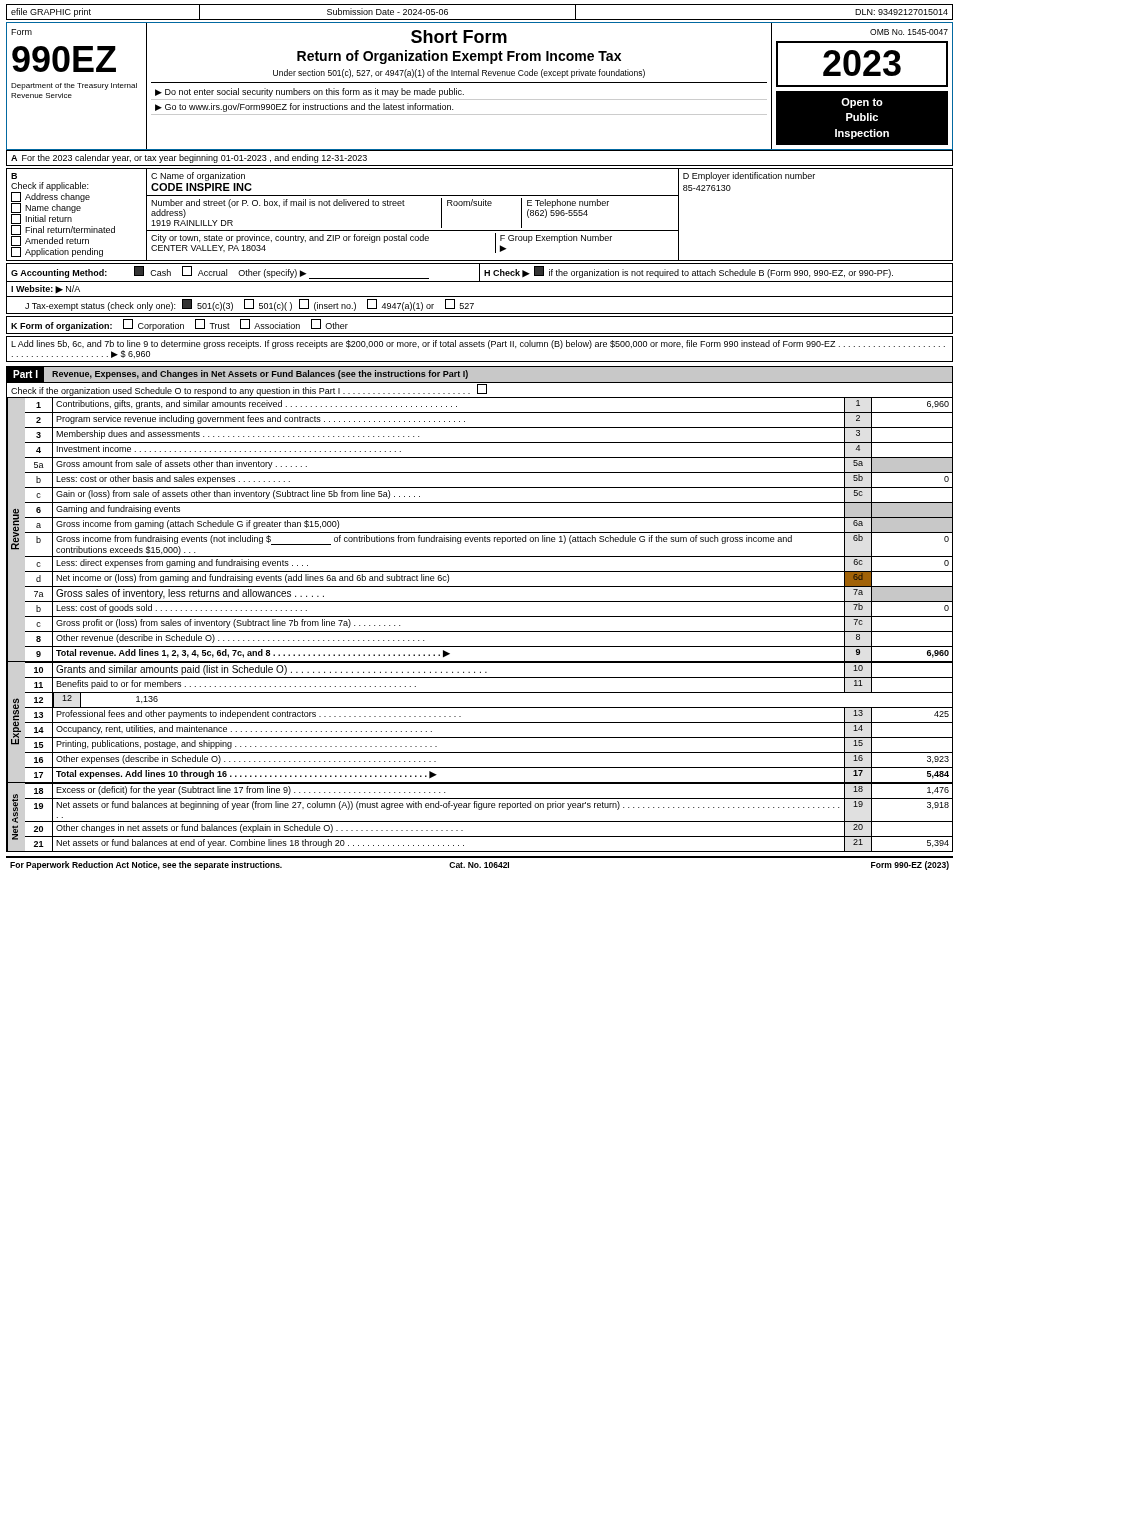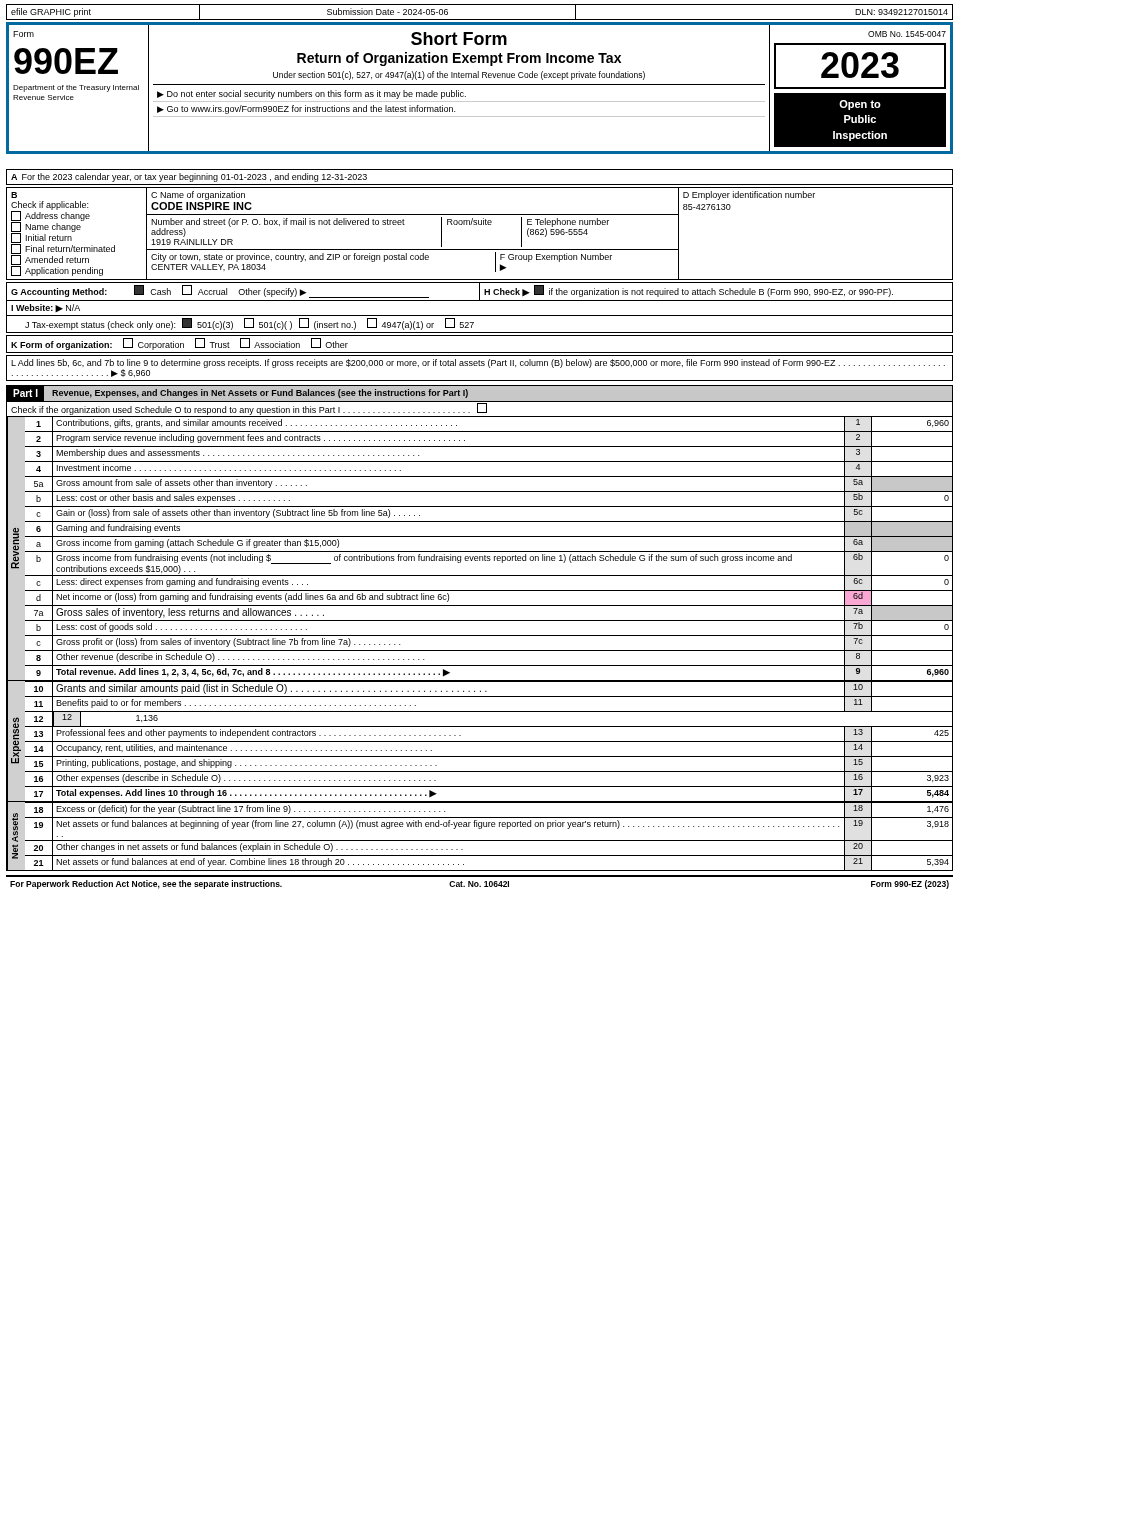--- a/index.html
+++ b/index.html
@@ -7,21 +7,21 @@
     
     .page { width: 959px; padding: 4px 6px; }
     
     
     .top-bar { display: flex; border: 1px solid black; margin-bottom: 2px; }
     .top-bar-left { flex: 1; padding: 2px 4px; font-size: 9px; }
     .top-bar-mid { flex: 2; text-align: center; padding: 2px 4px; font-size: 9px; border-left: 1px solid black; border-right: 1px solid black; }
     .top-bar-right { flex: 2; text-align: right; padding: 2px 4px; font-size: 9px; }
     
     
-    .main-header { display: flex; border: 3px solid #0369a1; margin-bottom: 15px; }
+    .main-header { display: flex; border: 1px solid #0369a1; margin-bottom: 0; }
     .form-number-section { width: 140px; border-right: 1px solid black; padding: 4px; }
     .form-number { font-size: 36px; font-weight: bold; }
     .form-sub { font-size: 8px; line-height: 1.3; }
     .title-section { flex: 1; text-align: center; padding: 4px; border-right: 1px solid black; }
     .title-section h1 { font-size: 18px; font-weight: bold; }
     .title-section h2 { font-size: 14px; font-weight: bold; }
     .title-section .subtitle { font-size: 8.5px; margin-top: 4px; }
     .omb-section { width: 180px; padding: 4px; }
     .omb-text { font-size: 8.5px; text-align: right; }
     .year-box { font-size: 36px; font-weight: bold; text-align: center; border: 2px solid black; margin: 4px 0; }
@@ -299,21 +299,21 @@
       <div style="display:flex; border-bottom:1px solid black;">
         <div style="width:28px; text-align:center; padding:2px; border-right:1px solid black; font-size:9px;">c</div>
         <div style="flex:1; padding:1px 3px; font-size:9px;">Less: direct expenses from gaming and fundraising events . . . .</div>
         <div style="width:28px; text-align:center; background:#e0e0e0; border-left:1px solid black; border-right:1px solid black; font-size:9px;">6c</div>
         <div style="width:80px; text-align:right; padding:1px 3px; font-size:9px;">0</div>
       </div>
 
       <div style="display:flex; border-bottom:1px solid black;">
         <div style="width:28px; text-align:center; padding:2px; border-right:1px solid black; font-size:9px;">d</div>
         <div style="flex:1; padding:1px 3px; font-size:9px;">Net income or (loss) from gaming and fundraising events (add lines 6a and 6b and subtract line 6c)</div>
-        <div style="width:28px; text-align:center; background:#f9a8d4; border-left:1px solid black; border-right:1px solid black; font-size:9px;">6d</div>
+        <div style="width:28px; text-align:center; background:#a16207; border-left:1px solid black; border-right:1px solid black; font-size:9px;">6d</div>
         <div style="width:80px; text-align:right; padding:1px 3px; font-size:9px;"></div>
       </div>
 
       <div style="display:flex; border-bottom:1px solid black;">
         <div style="width:28px; text-align:center; padding:2px; border-right:1px solid black; font-size:9px;">7a</div>
         <div style="flex:1; padding:1px 3px; font-size:10px;">Gross sales of inventory, less returns and allowances . . . . . .</div>
         <div style="width:28px; text-align:center; background:#e0e0e0; border-left:1px solid black; border-right:1px solid black; font-size:9px;">7a</div>
         <div style="width:80px; background:#c8c8c8;"></div>
       </div>
 

